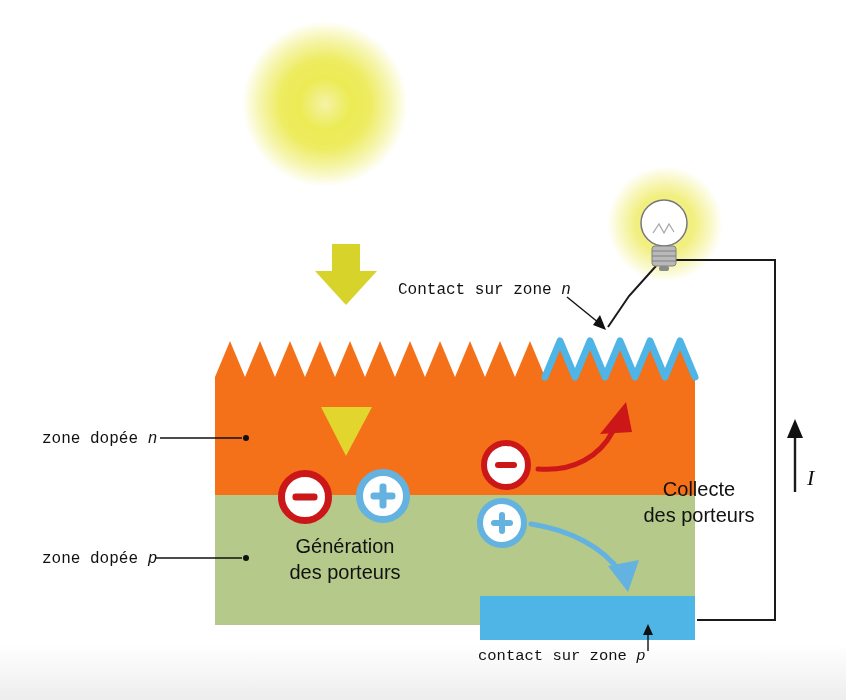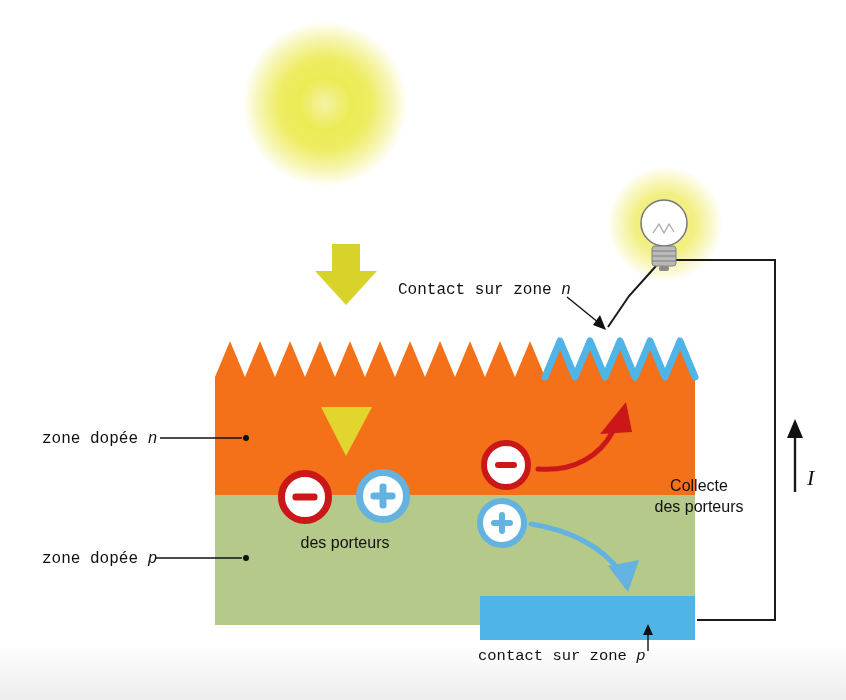--- a/index.html
+++ b/index.html
@@ -52,21 +52,21 @@
   .red .bar{background:var(--electron-red,#cc1719);}
   .blue .bar{background:var(--hole-blue,#64b2e0);}
   .bar.h{width:25px;height:7px;}
   .bar.v{width:7px;height:25px;}
   .small .bar.h{width:22px;height:6px;}
   .small .bar.v{width:6px;height:22px;}
   
   .label{display:flex;font-size:16px;color:#111;line-height:1.15;font-family:Liberation Mono, monospace;}
   .label span{white-space:pre;}
   .it{font-style:italic;}
-  .label2{font-size:16px;color:#111;text-align:center;line-height:1.3;}
+  .label2{font-size:20px;color:#111;text-align:center;line-height:1.3;}
   .current{font-family:"Liberation Serif",serif;font-style:italic;font-size:22px;color:#111;}
 </style>
 </head>
 <body>
 
 <div class="stage">
 
   <div class="abs sun"></div>
   <div class="abs bulb-glow"></div>
 
@@ -141,20 +141,21 @@
     <span>zone dopée </span>
       <span class="it">n</span>
   </div>
 
   <div class="abs label" style="left:42px;top:550px;">
     <span>zone dopée </span>
       <span class="it">p</span>
   </div>
 
   <div class="abs label2" style="left:282px;top:533px;width:126px;">
+    <div>Génération</div>
     <div>des porteurs</div>
   </div>
 
   <div class="abs label2" style="left:640px;top:476px;width:118px;">
     <div>Collecte</div>
     <div>des porteurs</div>
   </div>
 
   <div class="abs label" style="left:478px;top:648px;font-size:15.5px;">
     <span>contact sur zone </span>

